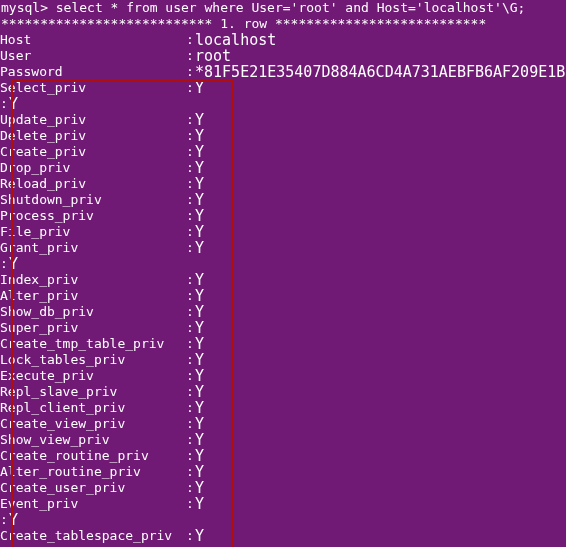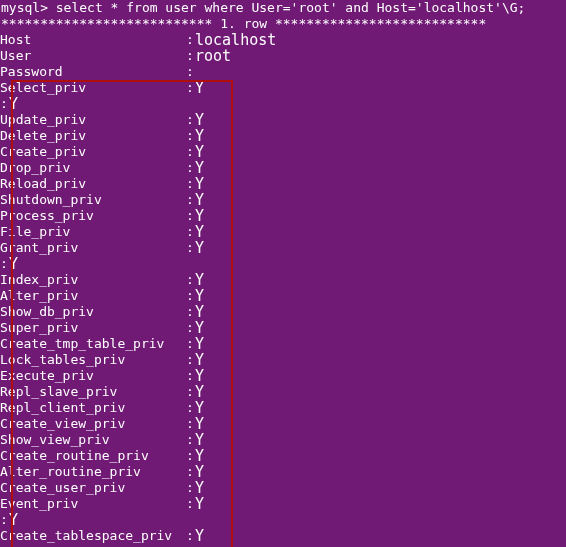--- a/index.html
+++ b/index.html
@@ -85,21 +85,21 @@
 
 <div id="terminal">
 
   <div class="line rawline">mysql&gt; select * from user where User='root' and Host='localhost'\G;</div>
 
   <div class="line rawline stars">*************************** 1. row ***************************</div>
 
   <div id="field-rows">
       <div class="line kv"><span class="k">Host</span><span class="sep">:</span><span class="v">localhost</span></div>
       <div class="line kv"><span class="k">User</span><span class="sep">:</span><span class="v">root</span></div>
-      <div class="line kv"><span class="k">Password</span><span class="sep">:</span></div>
+      <div class="line kv"><span class="k">Password</span><span class="sep">:</span><span class="v">*81F5E21E35407D884A6CD4A731AEBFB6AF209E1B</span></div>
       <div class="line kv"><span class="k">Select_priv</span><span class="sep">:</span><span class="v">Y</span></div>
       <div class="line kv"><span class="sep">:</span><span class="v">Y</span></div>
       <div class="line kv"><span class="k">Update_priv</span><span class="sep">:</span><span class="v">Y</span></div>
       <div class="line kv"><span class="k">Delete_priv</span><span class="sep">:</span><span class="v">Y</span></div>
       <div class="line kv"><span class="k">Create_priv</span><span class="sep">:</span><span class="v">Y</span></div>
       <div class="line kv"><span class="k">Drop_priv</span><span class="sep">:</span><span class="v">Y</span></div>
       <div class="line kv"><span class="k">Reload_priv</span><span class="sep">:</span><span class="v">Y</span></div>
       <div class="line kv"><span class="k">Shutdown_priv</span><span class="sep">:</span><span class="v">Y</span></div>
       <div class="line kv"><span class="k">Process_priv</span><span class="sep">:</span><span class="v">Y</span></div>
       <div class="line kv"><span class="k">File_priv</span><span class="sep">:</span><span class="v">Y</span></div>

